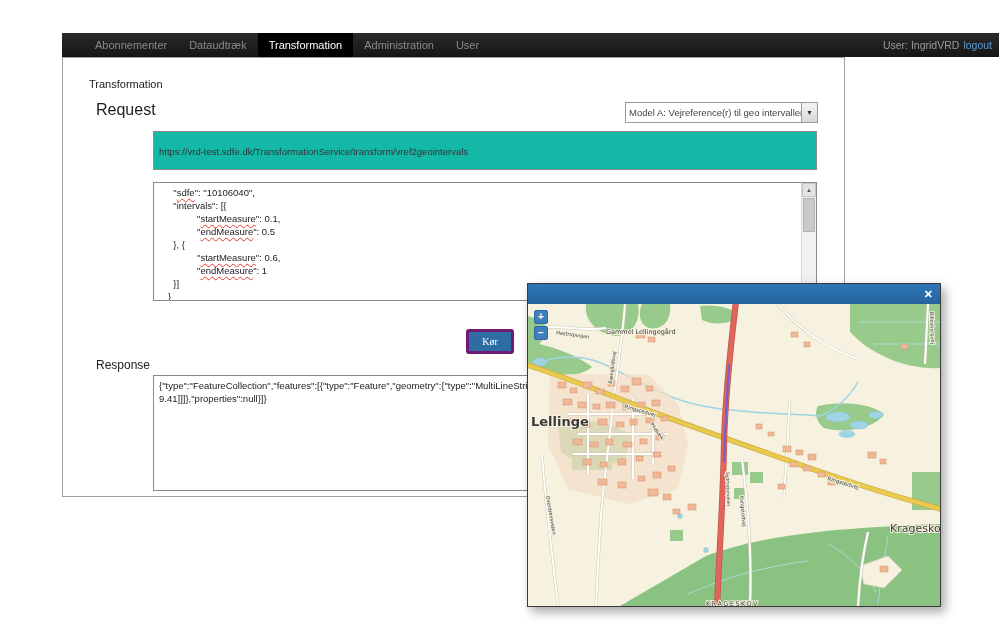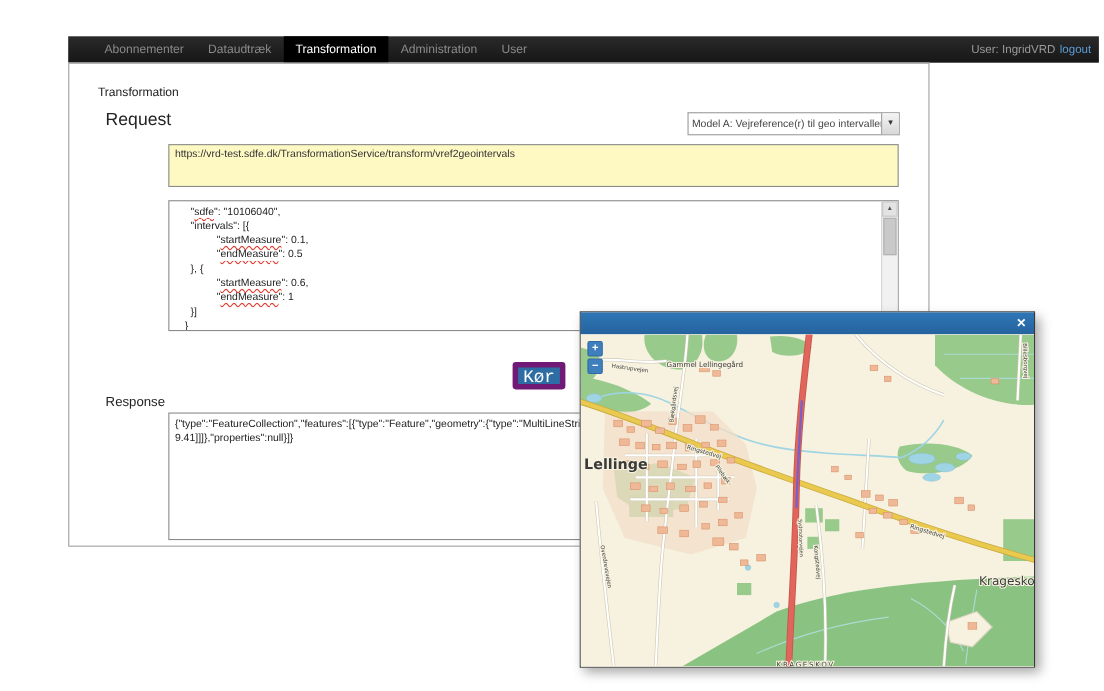--- a/index.html
+++ b/index.html
@@ -29,35 +29,35 @@
   .req-label{position:absolute;left:33px;top:43px;font-size:16px;color:#222;}
   .resp-label{position:absolute;left:33px;top:300px;font-size:12px;color:#222;}
 
   .model-select{position:absolute;left:562px;top:44px;width:193px;height:21px;border:1px solid #9b9b9b;
     background:#fff;display:flex;align-items:center;cursor:pointer;}
   .model-text{flex:1;font-size:9.5px;color:#444;padding:0 3px;white-space:nowrap;overflow:hidden;}
   .model-arrow{width:16px;height:100%;border-left:1px solid #9b9b9b;background:linear-gradient(#f4f4f4,#d8d8d8);
     font-size:7px;color:#333;display:flex;align-items:center;justify-content:center;}
 
   .url-box{position:absolute;left:90px;top:73px;width:664px;height:39px;border:1px solid #8b8b8b;
-    background:#fef9c3;font-size:9.5px;color:#333;padding:3px 5px;white-space:nowrap;overflow:hidden;}
+    background:#14b8a6;font-size:9.5px;color:#333;padding:14px 5px;white-space:nowrap;overflow:hidden;}
 
   .req-box{position:absolute;left:90px;top:124px;width:664px;height:119px;border:1px solid #8b8b8b;background:#fff;}
   .req-text{position:absolute;left:0;top:0;right:16px;bottom:0;font-size:9.5px;line-height:13px;color:#222;
     padding:3px 0 0 14px;white-space:pre;overflow:hidden;}
   .sq{text-decoration:underline;text-decoration-style:wavy;text-decoration-color:var(--squiggle-red);
     text-decoration-thickness:1px;text-underline-offset:2px;}
   .vscroll{position:absolute;top:0;right:0;width:15px;height:100%;background:#f1f1f1;border-left:1px solid #d5d5d5;}
   .sbtn{position:absolute;left:0;width:100%;height:14px;background:#e3e3e3;border:1px solid #c6c6c6;
     font-size:6px;color:#555;display:flex;align-items:center;justify-content:center;cursor:pointer;}
   .sbtn.sup{top:0;} .sbtn.sdown{bottom:0;}
   .sthumb{position:absolute;left:1px;top:15px;width:12px;height:34px;background:#c9c9c9;border:1px solid #b2b2b2;cursor:grab;}
 
   .run-btn{position:absolute;left:403px;top:271px;width:48px;height:25px;background:var(--button-blue);
-    border:5px solid #701a75;border-radius:3px;color:#fff;font-size:16px;font-family:Liberation Mono, monospace;cursor:pointer;}
+    border:3px solid #701a75;border-radius:3px;color:#fff;font-size:10px;font-family:Liberation Serif, serif;cursor:pointer;}
 
   .resp-box{position:absolute;left:90px;top:317px;width:664px;height:116px;border:1px solid #8b8b8b;background:#fff;
     font-size:9.5px;line-height:13px;color:#222;padding:3px 5px;white-space:pre-wrap;word-break:break-all;overflow:hidden;}
 
   
   .popup{position:absolute;left:527px;top:283px;width:414px;height:324px;border:1px solid #3a3a3a;
     background:#fff;box-shadow:4px 5px 10px rgba(0,0,0,.35);}
   .popup-header{position:absolute;left:0;top:0;width:100%;height:20px;
     background:linear-gradient(var(--popup-header-blue),#25639e);display:flex;align-items:center;justify-content:flex-end;}
   .popup-close{color:#fff;font-size:11px;font-weight:bold;padding:0 7px;cursor:pointer;line-height:20px;}

